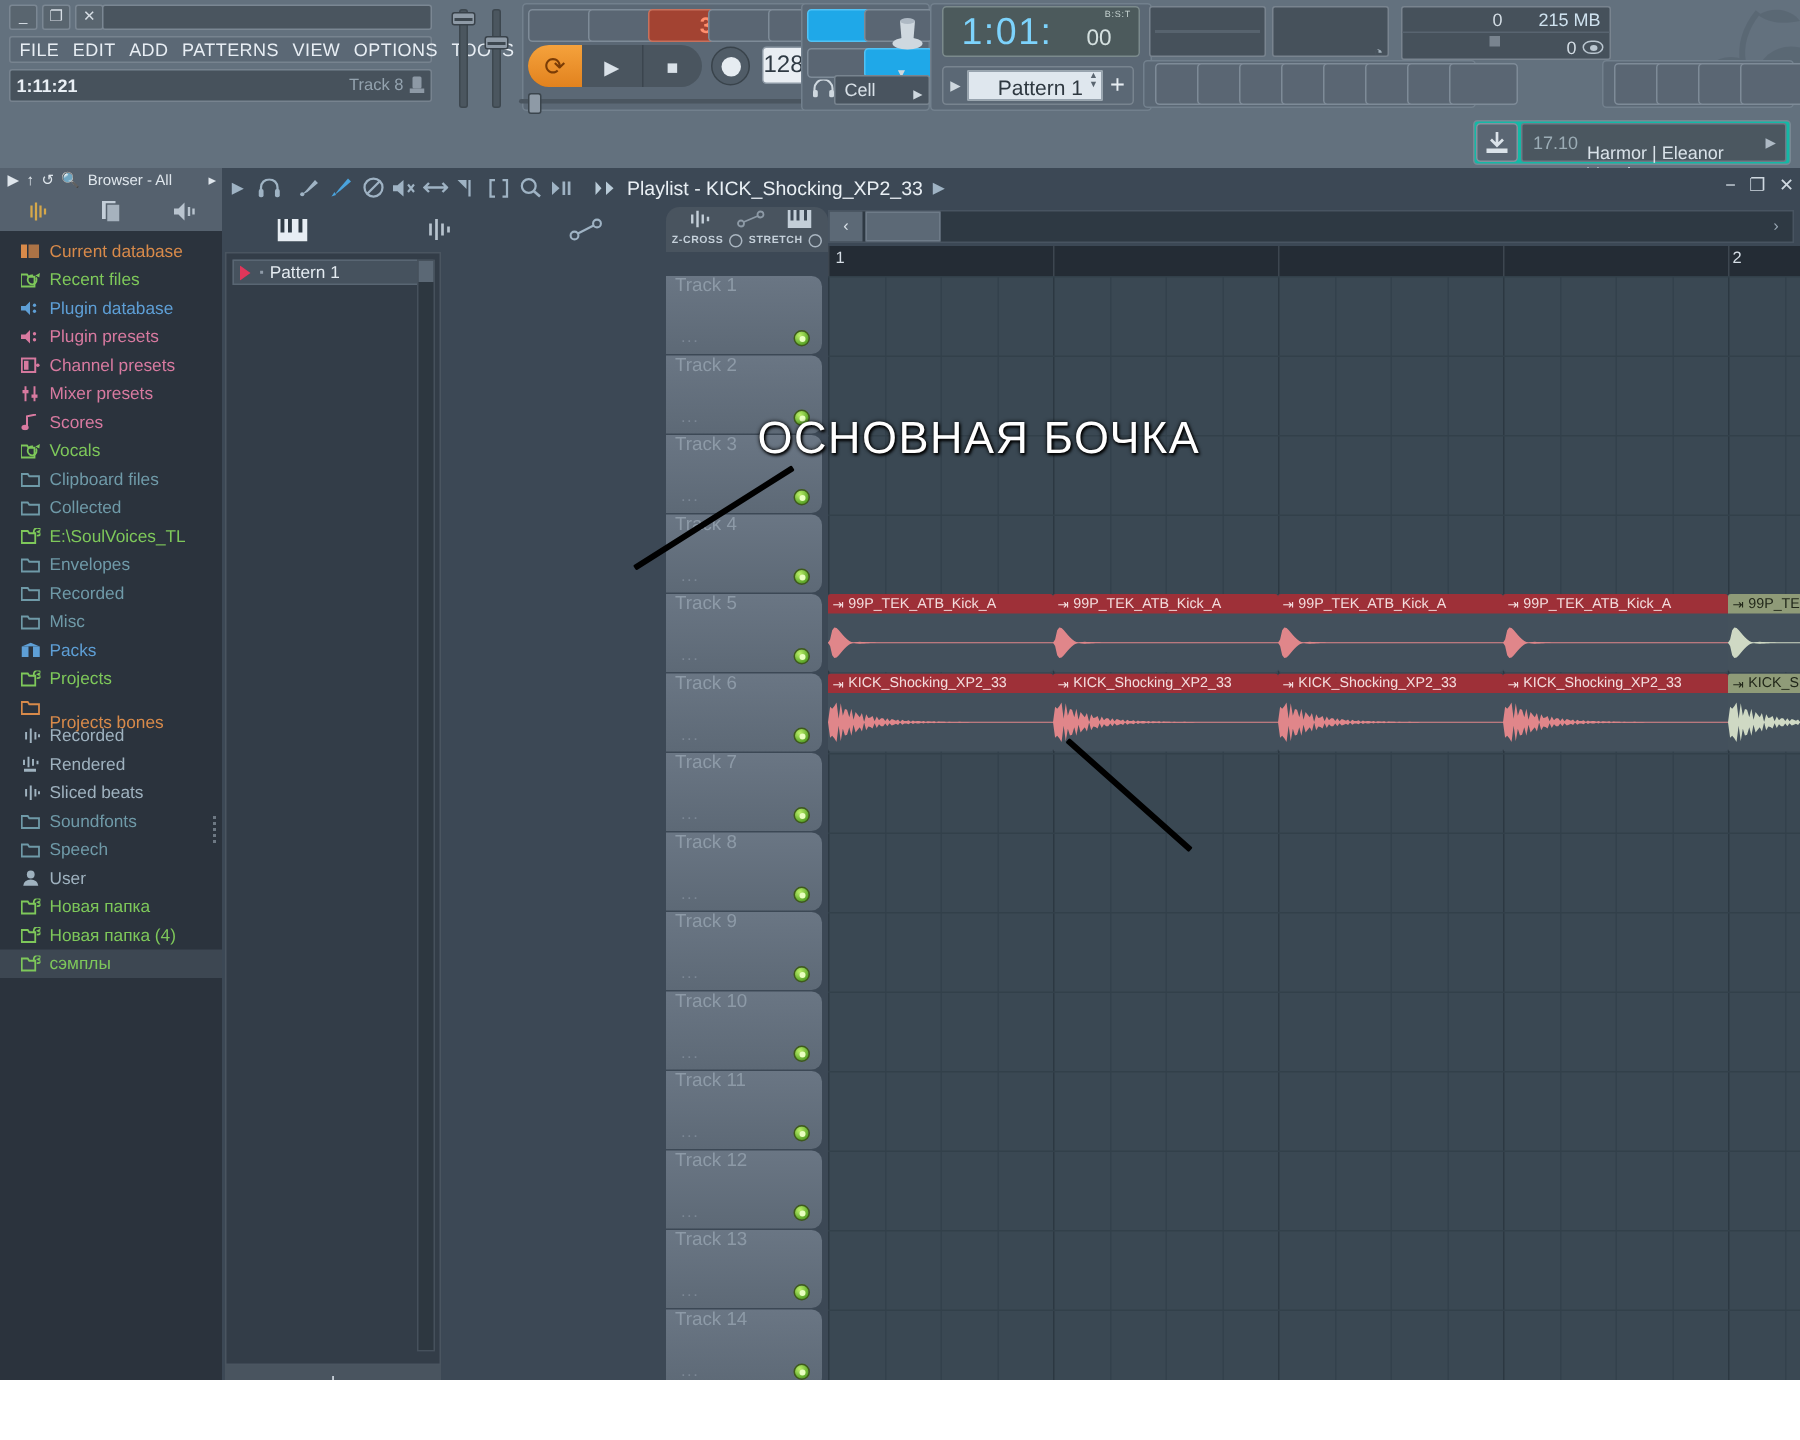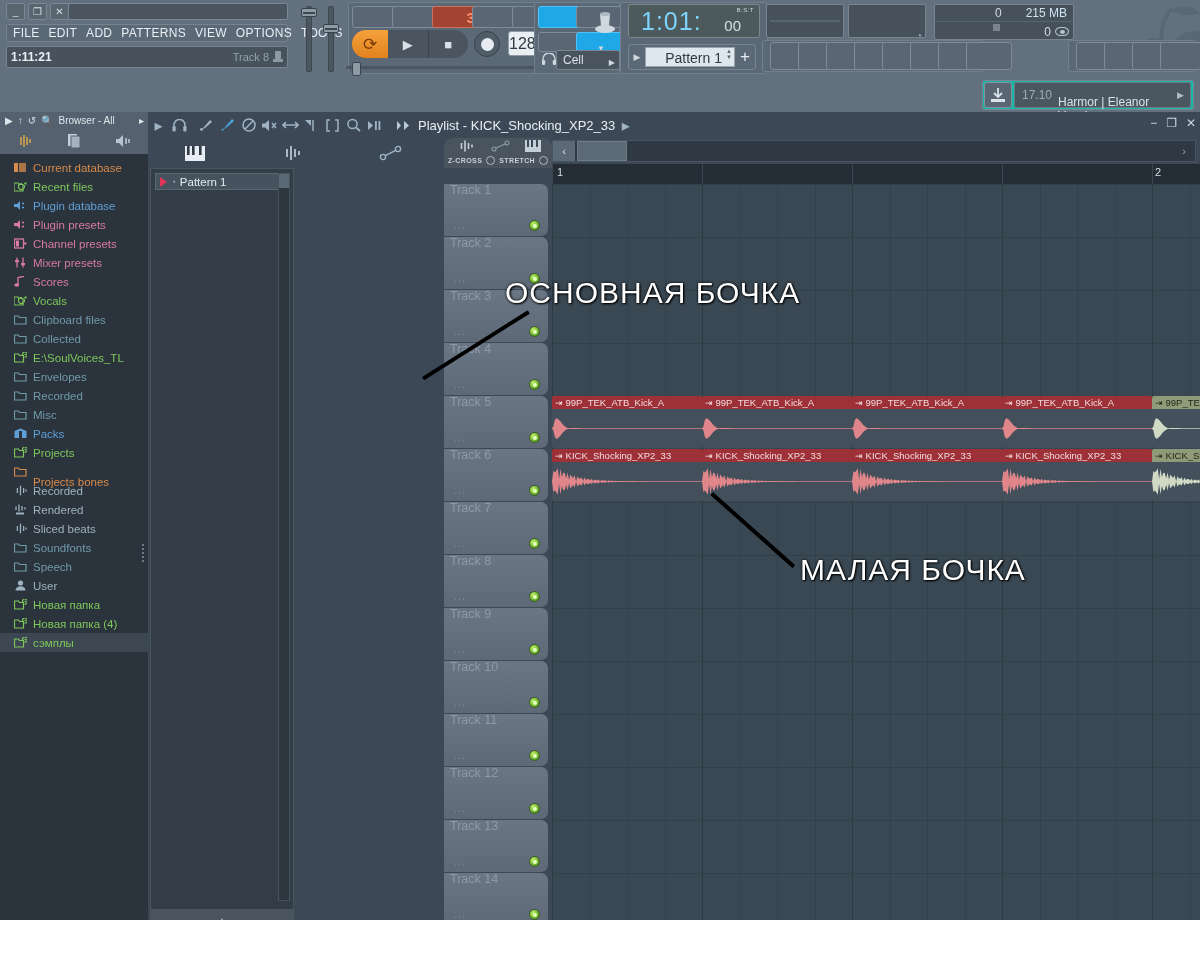--- a/index.html
+++ b/index.html
@@ -1199,15 +1199,14 @@
             <svg width="150" height="39" viewBox="0 0 150 39" preserveAspectRatio="none">
               <path d="M0.0 19.5 L1.4 9.1 L2.8 10.5 L4.2 8.9 L5.7 6.3 L7.1 17.1 L8.5 6.8 L9.9 15.1 L11.3 10.7 L12.7 11.1 L14.2 16.2 L15.6 10.5 L17.0 17.8 L18.4 12.6 L19.8 14.5 L21.2 16.1 L22.6 13.3 L24.1 19.3 L25.5 14.2 L26.9 16.6 L28.3 16.4 L29.7 15.4 L31.1 18.9 L32.5 15.6 L34.0 18.1 L35.4 16.9 L36.8 16.9 L38.2 18.6 L39.6 16.8 L41.0 18.9 L42.5 17.4 L43.9 17.9 L45.3 18.5 L46.7 17.6 L48.1 19.4 L49.5 17.9 L50.9 18.6 L52.4 18.6 L53.8 18.2 L55.2 19.4 L56.6 18.3 L58.0 19.0 L59.4 18.7 L60.8 18.7 L62.3 19.2 L63.7 18.7 L65.1 19.3 L66.5 18.9 L67.9 19.0 L69.3 19.2 L70.8 18.9 L72.2 19.5 L73.6 19.0 L75.0 19.2 L76.4 19.2 L77.8 19.1 L79.2 19.5 L80.7 19.1 L82.1 19.3 L83.5 19.3 L84.9 19.3 L86.3 19.4 L87.7 19.2 L89.2 19.4 L90.6 19.3 L92.0 19.3 L93.4 19.4 L94.8 19.5 L96.2 19.5 L97.6 19.5 L99.1 19.5 L100.5 19.5 L101.9 19.5 L103.3 19.5 L104.7 19.5 L106.1 19.5 L107.5 19.5 L109.0 19.5 L110.4 19.5 L111.8 19.5 L113.2 19.5 L114.6 19.5 L116.0 19.5 L117.5 19.5 L118.9 19.5 L120.3 19.5 L121.7 19.5 L123.1 19.5 L124.5 19.5 L125.9 19.5 L127.4 19.5 L128.8 19.5 L130.2 19.5 L131.6 19.5 L133.0 19.5 L134.4 19.5 L135.8 19.5 L137.3 19.5 L138.7 19.5 L140.1 19.5 L141.5 19.5 L142.9 19.5 L144.3 19.5 L145.8 19.5 L147.2 19.5 L148.6 19.5 L150.0 19.5 L150.0 19.5 L148.6 19.5 L147.2 19.5 L145.8 19.5 L144.3 19.5 L142.9 19.5 L141.5 19.5 L140.1 19.5 L138.7 19.5 L137.3 19.5 L135.8 19.5 L134.4 19.5 L133.0 19.5 L131.6 19.5 L130.2 19.5 L128.8 19.5 L127.4 19.5 L125.9 19.5 L124.5 19.5 L123.1 19.5 L121.7 19.5 L120.3 19.5 L118.9 19.5 L117.5 19.5 L116.0 19.5 L114.6 19.5 L113.2 19.5 L111.8 19.5 L110.4 19.5 L109.0 19.5 L107.5 19.5 L106.1 19.5 L104.7 19.5 L103.3 19.5 L101.9 19.5 L100.5 19.5 L99.1 19.5 L97.6 19.5 L96.2 19.5 L94.8 19.5 L93.4 19.6 L92.0 19.7 L90.6 19.7 L89.2 19.6 L87.7 19.8 L86.3 19.6 L84.9 19.7 L83.5 19.7 L82.1 19.7 L80.7 19.9 L79.2 19.5 L77.8 19.9 L76.4 19.8 L75.0 19.8 L73.6 20.0 L72.2 19.5 L70.8 20.1 L69.3 19.8 L67.9 20.0 L66.5 20.1 L65.1 19.7 L63.7 20.3 L62.3 19.8 L60.8 20.3 L59.4 20.3 L58.0 20.0 L56.6 20.7 L55.2 19.6 L53.8 20.8 L52.4 20.4 L50.9 20.4 L49.5 21.1 L48.1 19.6 L46.7 21.4 L45.3 20.5 L43.9 21.1 L42.5 21.6 L41.0 20.1 L39.6 22.2 L38.2 20.4 L36.8 22.1 L35.4 22.1 L34.0 20.9 L32.5 23.4 L31.1 20.1 L29.7 23.6 L28.3 22.6 L26.9 22.4 L25.5 24.8 L24.1 19.7 L22.6 25.7 L21.2 22.9 L19.8 24.5 L18.4 26.4 L17.0 21.2 L15.6 28.5 L14.2 22.8 L12.7 27.9 L11.3 28.3 L9.9 23.9 L8.5 32.2 L7.1 21.9 L5.7 32.7 L4.2 30.1 L2.8 28.5 L1.4 29.9 L0.0 19.5 Z" fill="#cfd9c4"></path>
               <line x1="0" y1="19.5" x2="150" y2="19.5" stroke="#cfd9c4" stroke-width="0.7"></line>
             </svg>
           </div>
         </div>
       </div>
   </div>
 <div class="anno" style="left: 505px; top: 276px;">ОСНОВНАЯ БОЧКА</div>
     <div class="leader" style="left: 422px; top: 377px; width: 125.399px; transform: rotate(-32.296deg);"></div>
-    <div class="anno" style="left: 800px; top: 553px;">МАЛАЯ БОЧКА</div>
     <div class="leader" style="left: 713px; top: 492px; width: 109.786px; transform: rotate(41.6769deg);"></div>
   </div>
 
 </body></html>

